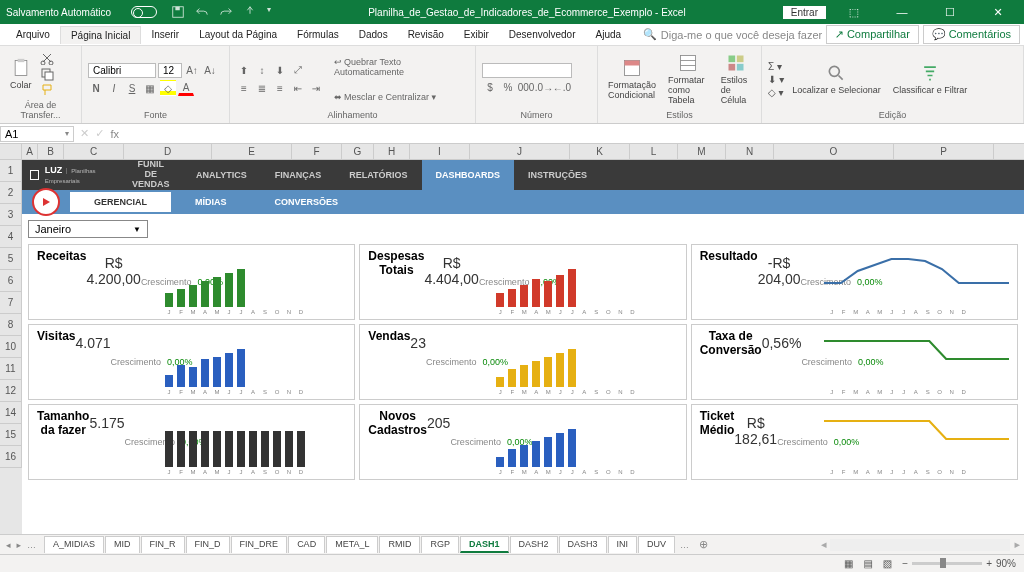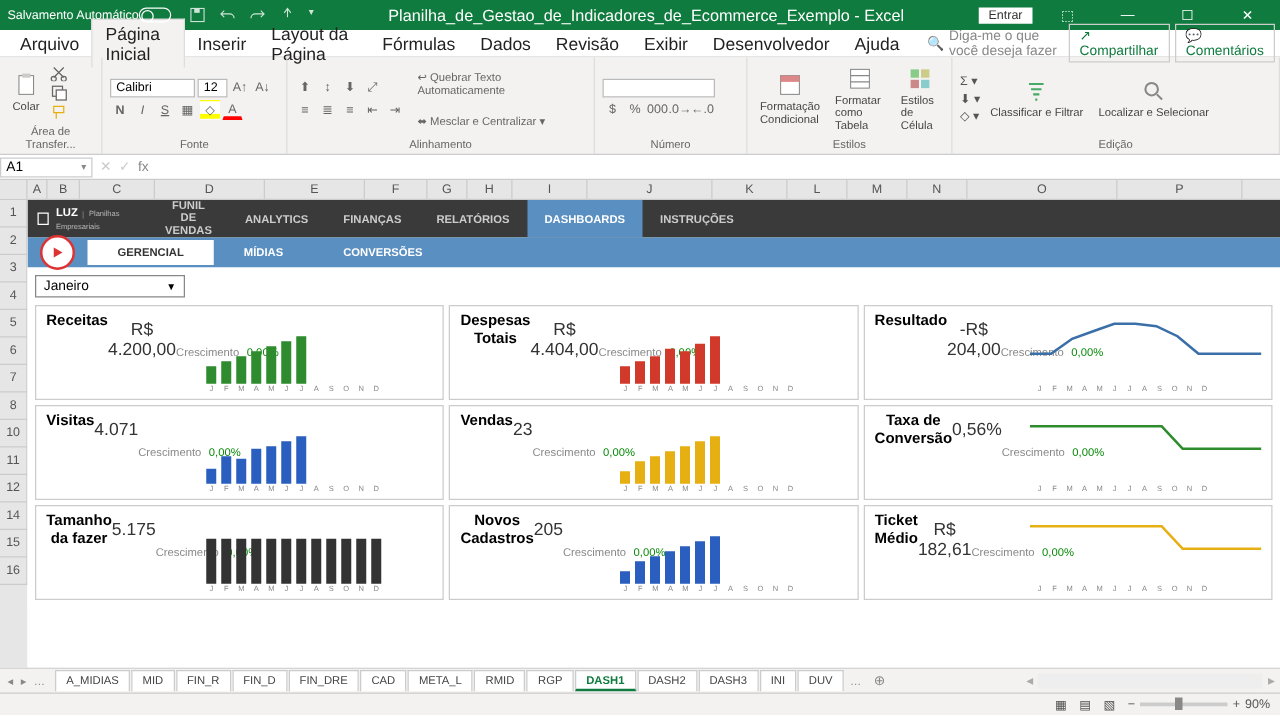--- a/index.html
+++ b/index.html
@@ -1,28 +1,28 @@
 <!DOCTYPE html>
 <html><head>
 <meta charset="utf-8">
 <style>
 *{margin:0;padding:0;box-sizing:border-box;font-family:'Segoe UI',Arial,sans-serif}
 body{width:1024px;height:576px;overflow:hidden;background:#fff;font-size:11px}
 .titlebar{height:24px;background:#0f7b3e;display:flex;align-items:center;color:#fff;padding:0 6px}
-.titlebar .autosave{display:flex;align-items:center;gap:0;font-size:10px}
+.titlebar .autosave{display:flex;align-items:center;gap:20px;font-size:10px}
 .titlebar .toggle{width:26px;height:12px;border:1px solid #fff;border-radius:6px;position:relative}
 .titlebar .toggle::after{content:'';position:absolute;width:8px;height:8px;border:1px solid #fff;border-radius:50%;left:1px;top:1px}
 .titlebar .qat{display:flex;gap:10px;margin-left:14px;opacity:.8}
 .titlebar .qat svg{width:14px;height:14px}
-.titlebar .center{flex:1;text-align:center;font-size:13px}
+.titlebar .center{flex:1;text-align:center;font-size:10px}
 .titlebar .right{display:flex;align-items:center;gap:8px}
 .titlebar .signin{background:#fff;color:#333;padding:1px 8px;font-size:10px}
 .titlebar .winctl{width:40px;text-align:center;font-size:11px}
 .menubar{height:22px;background:#fff;display:flex;align-items:center;border-bottom:1px solid #ddd;padding-left:6px}
-.menubar .tab{padding:3px 10px;font-size:14px;color:#222;cursor:pointer}
+.menubar .tab{padding:3px 10px;font-size:10px;color:#222;cursor:pointer}
 .menubar .tab.active{background:#f3f2f1;border:1px solid #ddd;border-bottom:none}
 .menubar .search{margin-left:12px;display:flex;align-items:center;color:#888;font-size:11px}
 .menubar .spacer{flex:1}
 .menubar .share{color:#0f7b3e;font-size:11px;padding:2px 8px;border:1px solid #ccc;margin-right:4px}
 .ribbon{height:78px;background:#f3f2f1;display:flex;border-bottom:1px solid #ccc}
 .rgroup{border-right:1px solid #ddd;display:flex;flex-direction:column;padding:2px 6px}
 .rgroup .body{flex:1;display:flex;align-items:center;gap:4px}
 .rgroup .label{font-size:9px;color:#666;text-align:center;padding-bottom:1px}
 .rbtn{display:flex;flex-direction:column;align-items:center;gap:2px;padding:2px 4px;font-size:9px;color:#444}
 .rbtn svg{width:20px;height:20px}
@@ -250,30 +250,30 @@
   </div>
   <div class="rgroup" style="flex:1">
     <div class="body">
       <div class="fontbox" style="font-size:10px;color:#555">
         <div>Σ ▾</div>
         <div>⬇ ▾</div>
         <div>◇ ▾</div>
       </div>
       <div class="rbtn">
           <svg viewBox="0 0 24 24">
-            <path d="M5 5h14M7 10h10M9 15h6M11 20h2" stroke="#4a6" stroke-width="2"></path>
-          </svg>
-          <span>Classificar e Filtrar</span>
+            <circle cx="10" cy="10" r="6" fill="none" stroke="#888" stroke-width="2"></circle>
+            <line x1="15" y1="15" x2="20" y2="20" stroke="#888" stroke-width="2"></line>
+          </svg>
+          <span>Localizar e Selecionar</span>
         </div>
       <div class="rbtn">
           <svg viewBox="0 0 24 24">
-            <circle cx="10" cy="10" r="6" fill="none" stroke="#888" stroke-width="2"></circle>
-            <line x1="15" y1="15" x2="20" y2="20" stroke="#888" stroke-width="2"></line>
-          </svg>
-          <span>Localizar e Selecionar</span>
+            <path d="M5 5h14M7 10h10M9 15h6M11 20h2" stroke="#4a6" stroke-width="2"></path>
+          </svg>
+          <span>Classificar e Filtrar</span>
         </div>
     </div>
     <div class="label">Edição</div>
   </div>
 </div>
 
 <div class="formulabar">
   <div class="namebox">
       <span>A1</span>
       <span style="font-size:8px;color:#888">▾</span>

